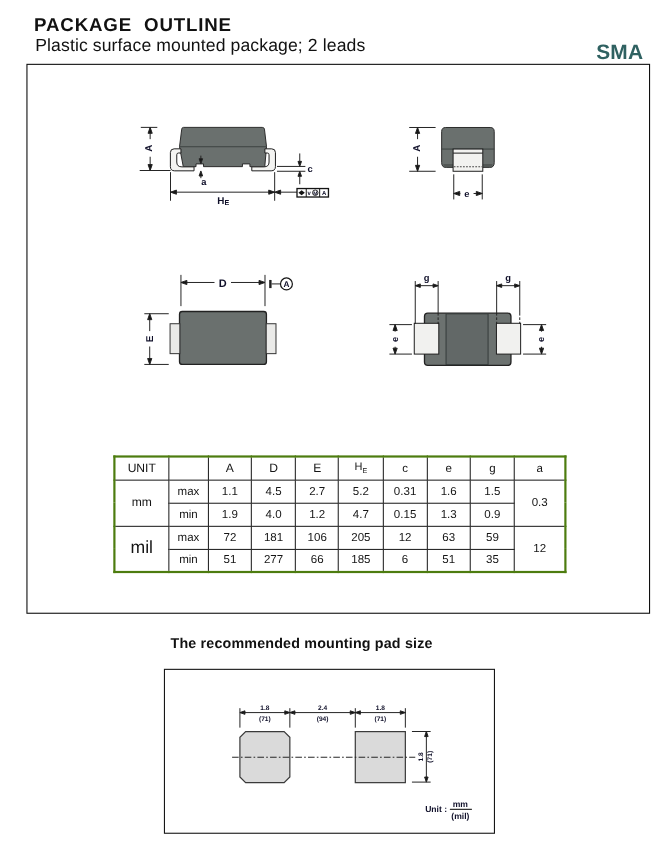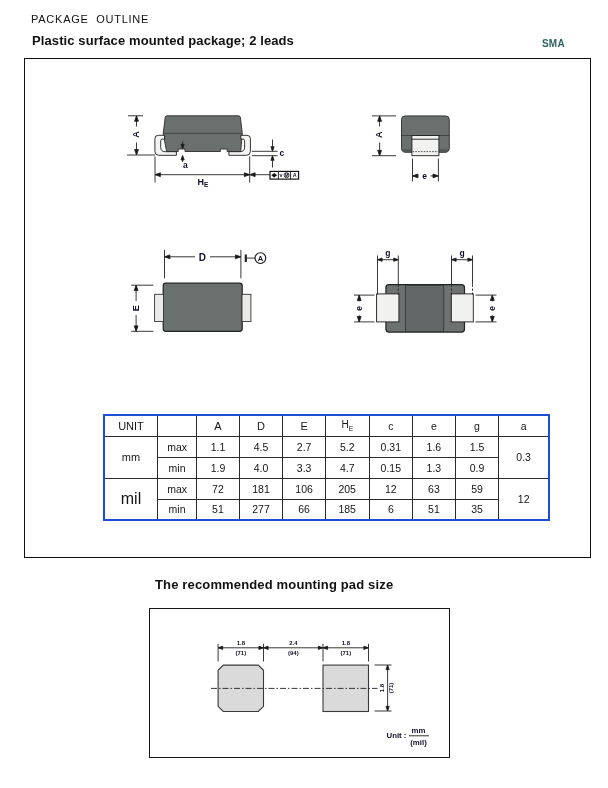--- a/index.html
+++ b/index.html
@@ -4,29 +4,29 @@
 <style>
 html,body{margin:0;padding:0}
 body{width:608px;height:788px;position:relative;background:#fff;font-family:"Liberation Sans",sans-serif;color:#111;overflow:hidden}
 .abs{position:absolute}
 table{border-collapse:collapse;table-layout:fixed}
 td{border:1px solid #2b2b2b;text-align:center;padding:0;font-size:10.5px;color:#151515}
 </style>
 </head>
 <body>
 
-<div class="abs" style="left:31px;top:13px;font-size:11px;font-weight:normal;letter-spacing:0.75px">PACKAGE&nbsp;&nbsp;OUTLINE</div>
-
-<div class="abs" style="left:32px;top:33px;font-size:13px;font-weight:bold;letter-spacing:0.1px">Plastic surface mounted package; 2 leads</div>
-
-<div class="abs" style="left:542px;top:38px;font-size:10px;font-weight:bold;color:#2f6161;letter-spacing:0.2px">SMA</div>
+<div class="abs" style="left:31px;top:13px;font-size:17px;font-weight:bold;letter-spacing:0.75px">PACKAGE&nbsp;&nbsp;OUTLINE</div>
+
+<div class="abs" style="left:32px;top:33px;font-size:16px;font-weight:normal;letter-spacing:0.1px">Plastic surface mounted package; 2 leads</div>
+
+<div class="abs" style="left:542px;top:38px;font-size:19px;font-weight:bold;color:#2f6161;letter-spacing:0.2px">SMA</div>
 
 <div class="abs" style="left:24px;top:58px;width:565px;height:498px;border:1.7px solid #101010"></div>
 
-<table class="abs" style="left:103px;top:414px;width:447px;border:2px solid #1d4ed8">
+<table class="abs" style="left:103px;top:414px;width:412px;border:2px solid #4d7c0f">
 <colgroup>
       <col style="width:49px">
       <col style="width:36px">
       <col style="width:39px">
       <col style="width:40px">
       <col style="width:39px">
       <col style="width:40px">
       <col style="width:40px">
       <col style="width:39px">
       <col style="width:40px">
@@ -54,21 +54,21 @@
         <td>5.2</td>
         <td>0.31</td>
         <td>1.6</td>
         <td>1.5</td>
         <td rowspan="2">0.3</td>
       </tr>
 <tr style="height:21px">
         <td>min</td>
         <td>1.9</td>
         <td>4.0</td>
-        <td>3.3</td>
+        <td>1.2</td>
         <td>4.7</td>
         <td>0.15</td>
         <td>1.3</td>
         <td>0.9</td>
       </tr>
 <tr style="height:21px">
         <td rowspan="2" style="font-size:16px">mil</td>
         <td>max</td>
         <td>72</td>
         <td>181</td>

